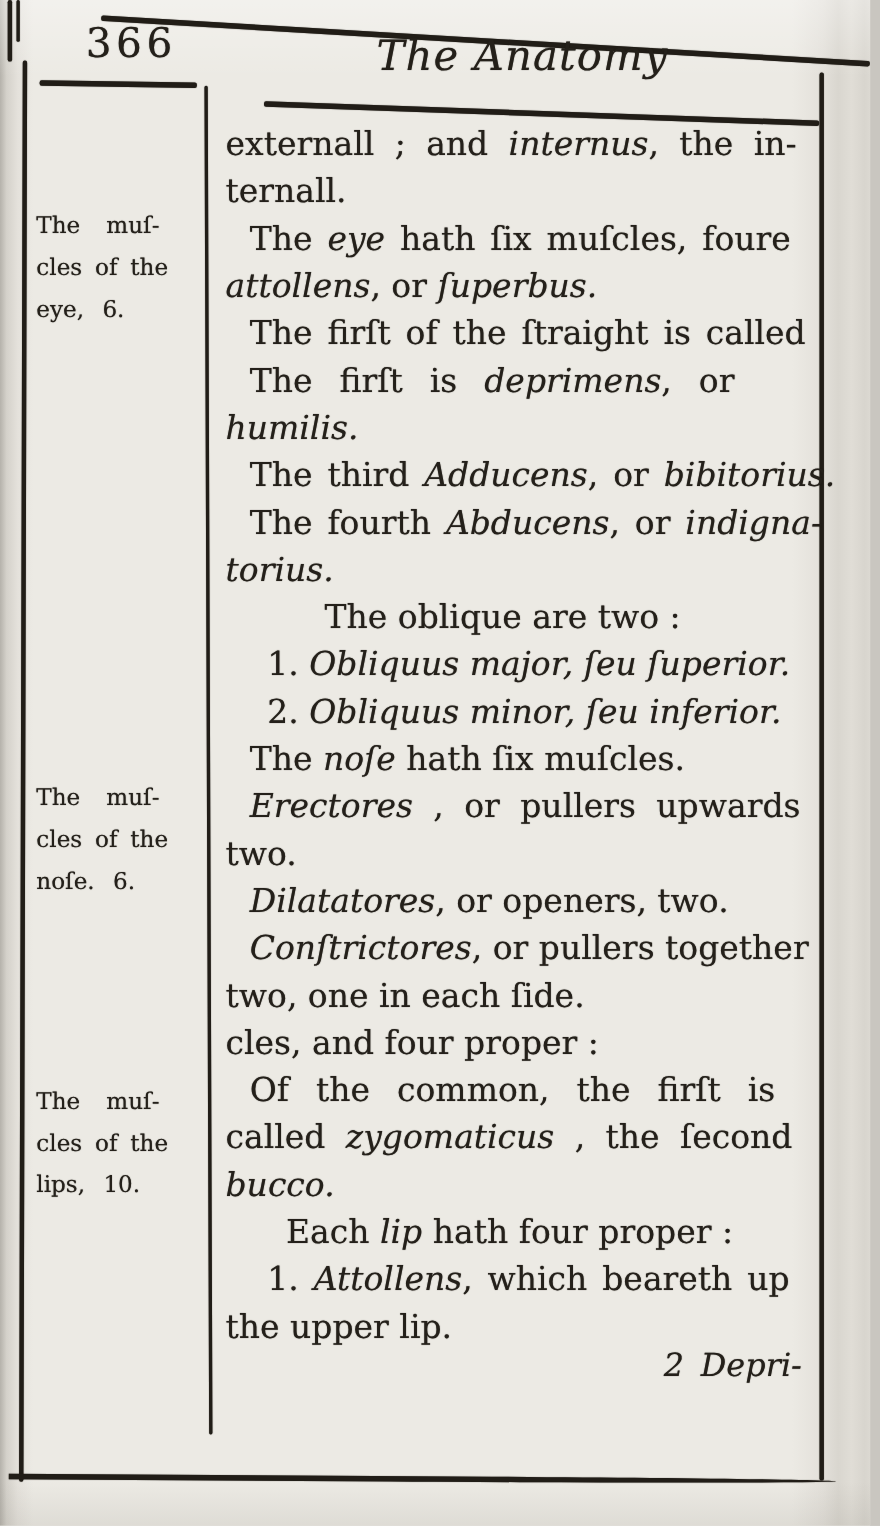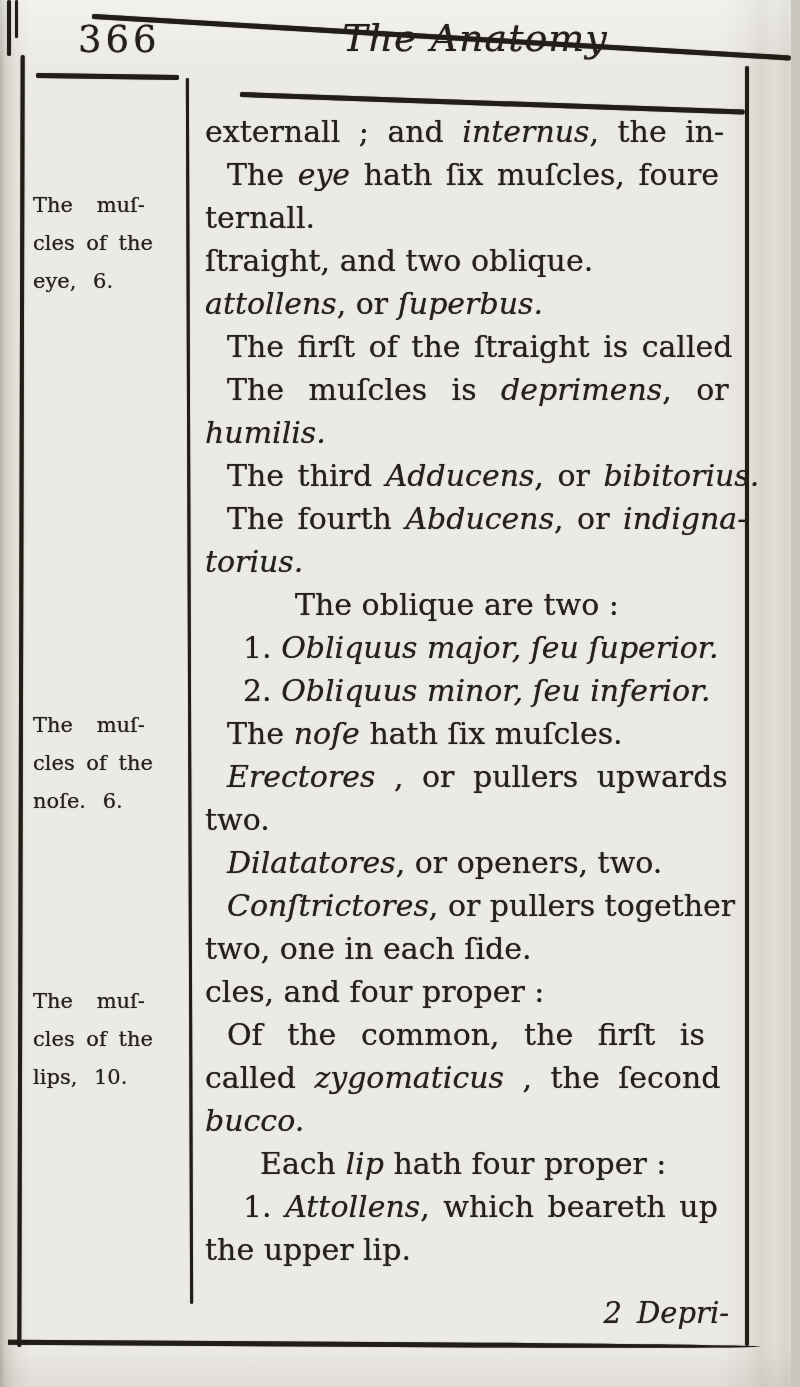--- a/index.html
+++ b/index.html
@@ -13,35 +13,35 @@
   .page::before{content:"";position:absolute;left:0;top:0;width:800px;height:70px;
     background:linear-gradient(180deg, rgba(255,255,255,0.35), rgba(255,255,255,0));pointer-events:none;}
   .page::after{content:"";position:absolute;right:0;bottom:0;width:800px;height:40px;
     background:linear-gradient(0deg, rgba(120,115,105,0.12), rgba(120,115,105,0));pointer-events:none;}
 
   .ink{background:#211d17;}
   .rule{position:absolute;border-radius:2px;box-shadow:0 0 1px rgba(30,26,20,.7);}
 
   .txt{text-shadow:0 0 1px rgba(28,24,18,.65);}
   .pgnum{position:absolute;left:78px;top:18px;font-size:37px;letter-spacing:4px;}
-  .runtitle{position:absolute;left:205px;top:16px;width:540px;text-align:center;
+  .runtitle{position:absolute;left:205px;top:29px;width:540px;text-align:center;
     font-style:italic;font-size:38px;letter-spacing:1px;}
 
   .mn{position:absolute;left:33px;width:154px;font-size:21px;line-height:38px;}
   .mn .l1{word-spacing:17px;}
   .mn .l2{word-spacing:5px;}
   .mn .l3{word-spacing:10px;}
 
   .bodycol{position:absolute;left:205px;top:110px;width:545px;font-size:30px;line-height:43px;}
   .ln{height:43px;white-space:nowrap;}
   .it{font-style:italic;}
   .i22{padding-left:22px;} .i38{padding-left:38px;} .i55{padding-left:55px;} .i90{padding-left:90px;}
   .w1{word-spacing:4px;} .w2{word-spacing:9px;} .w3{word-spacing:15px;}
 
-  .catchword{position:absolute;right:62px;top:1296px;font-style:italic;font-size:29px;word-spacing:6px;}
+  .catchword{position:absolute;right:62px;top:1224px;font-style:italic;font-size:29px;word-spacing:6px;}
 </style>
 </head>
 <body>
 
 <div class="page">
 
   <div class="rule ink" style="left:7px;top:0;width:4px;height:56px;"></div>
   <div class="rule ink" style="left:15px;top:0;width:3px;height:38px;"></div>
 
   <div class="rule ink" style="left:92px;top:14px;width:700px;height:5px;transform:rotate(3.4deg);transform-origin:left center;"></div>
@@ -66,26 +66,25 @@
     <div class="l3">noſe. 6.</div>
   </div>
   <div class="mn txt" style="top:982px;">
     <div class="l1">The muſ-</div>
     <div class="l2">cles of the</div>
     <div class="l3">lips, 10.</div>
   </div>
 
   <div class="bodycol txt">
     <div class="ln w2"><span>externall ; and </span><span class="it">internus</span><span>, the in-</span></div>
+    <div class="ln"><span>ternall.</span></div>
     <div class="ln i22 w1"><span>The </span><span class="it">eye</span><span> hath ſix muſcles, foure</span></div>
-    <div class="ln"><span>ternall.</span></div>
-    <div class="ln"><span>ſtraight, and two oblique.</span></div>
     <div class="ln"><span class="it">attollens</span><span>, or </span><span class="it">ſuperbus.</span></div>
     <div class="ln i22 w1"><span>The firſt of the ſtraight is called</span></div>
-    <div class="ln i22 w3"><span>The muſcles is </span><span class="it">deprimens</span><span>, or</span></div>
+    <div class="ln i22 w3"><span>The firſt is </span><span class="it">deprimens</span><span>, or</span></div>
     <div class="ln"><span class="it">humilis.</span></div>
     <div class="ln i22 w1"><span>The third </span><span class="it">Adducens</span><span>, or </span><span class="it">bibitorius.</span></div>
     <div class="ln i22 w1"><span>The fourth </span><span class="it">Abducens</span><span>, or </span><span class="it">indigna-</span></div>
     <div class="ln"><span class="it">torius.</span></div>
     <div class="ln i90"><span>The oblique are two :</span></div>
     <div class="ln i38"><span>1. </span><span class="it">Obliquus major, ſeu ſuperior.</span></div>
     <div class="ln i38"><span>2. </span><span class="it">Obliquus minor, ſeu inferior.</span></div>
     <div class="ln i22"><span>The </span><span class="it">noſe</span><span> hath ſix muſcles.</span></div>
     <div class="ln i22 w2"><span class="it">Erectores</span><span> , or pullers upwards</span></div>
     <div class="ln"><span>two.</span></div>

